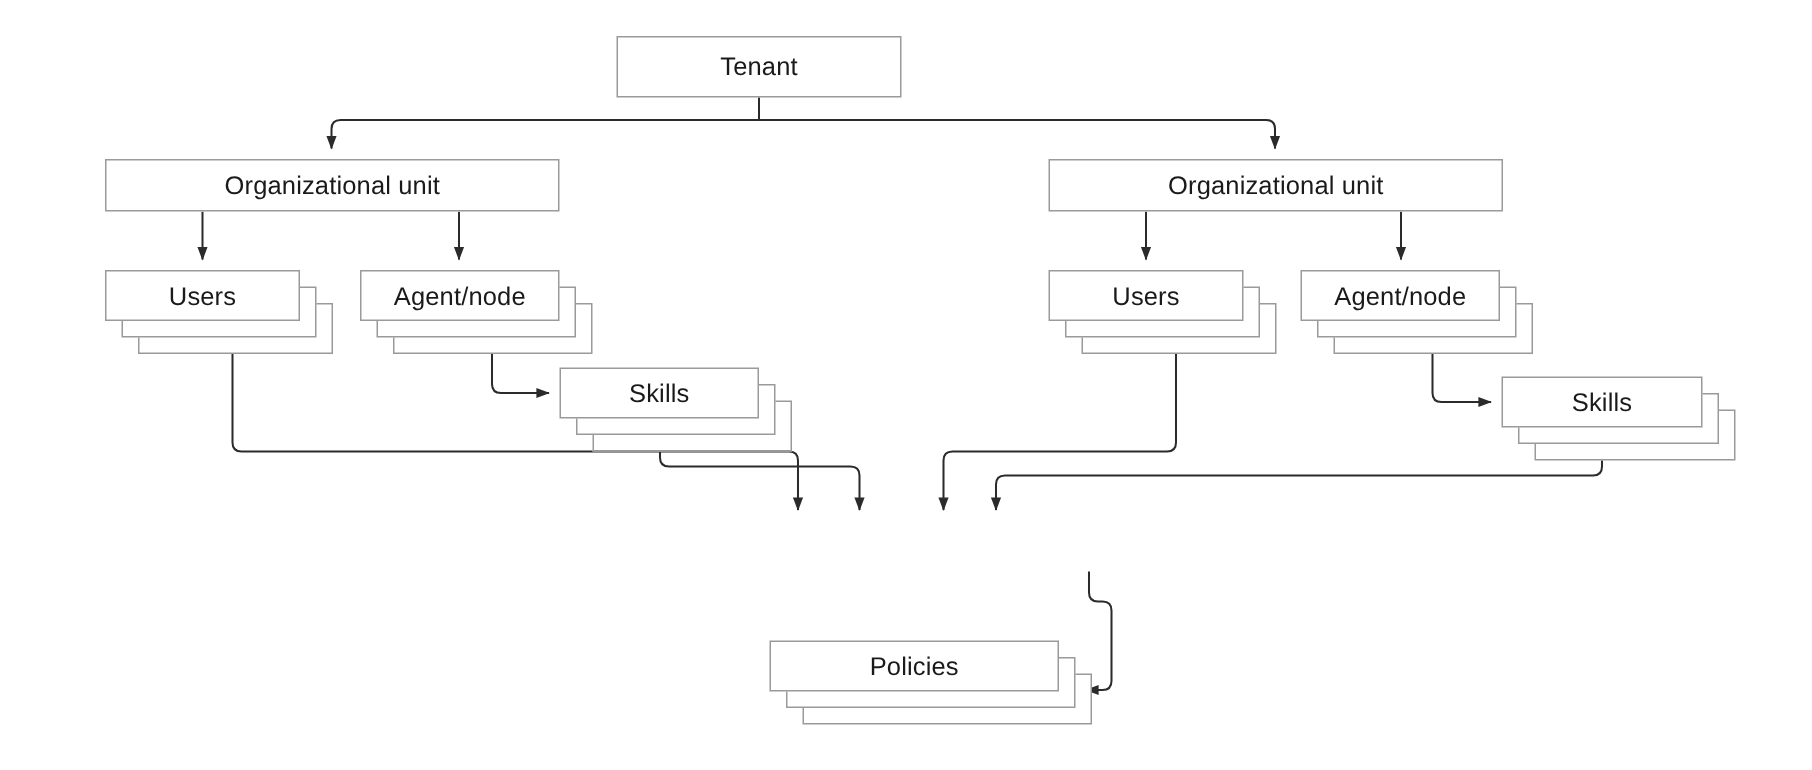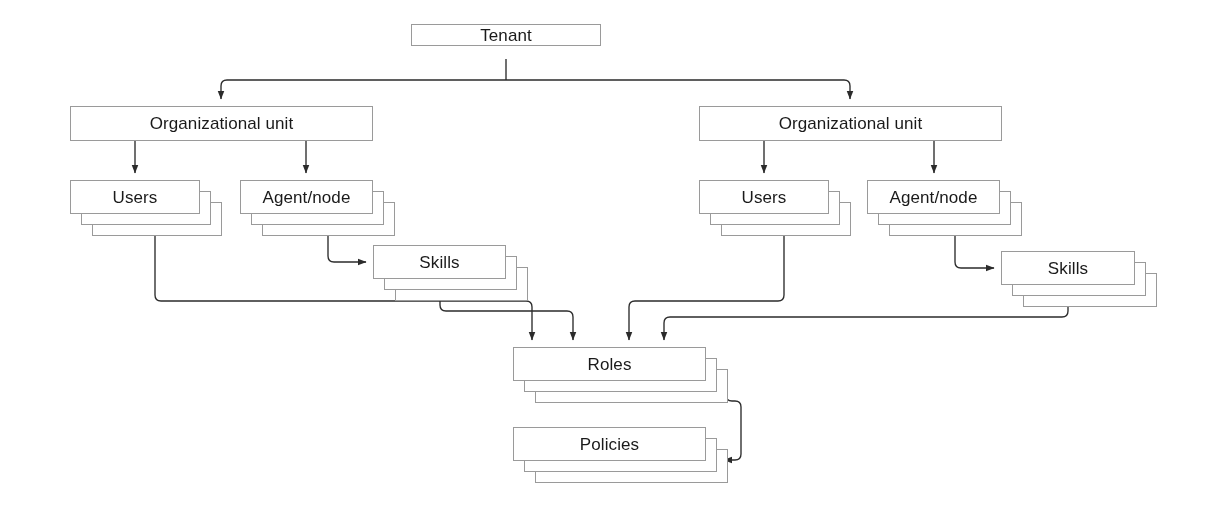--- a/index.html
+++ b/index.html
@@ -95,21 +95,21 @@
 
       <path d="M784,234 L784,295 Q784,301 778,301 L635,301 Q629,301 629,307 L629,340" marker-end="url(#arrowhead)"></path>
 
       <path d="M1068,305 L1068,311 Q1068,317 1062,317 L670,317 Q664,317 664,323 L664,340" marker-end="url(#arrowhead)"></path>
 
       <path d="M726,381 L726,395 Q726,401 732,401 L735,401 Q741,401 741,407 L741,454 Q741,460 735,460 L724,460" marker-end="url(#arrowhead)"></path>
     </g>
   </svg>
 
   <div class="node" style="left: 411px; top: 24px; width: 190px; height: 35px;">
-    <div class="node-face" style="width: 190px; height: 22px;">
+    <div class="node-face" style="width: 190px; height: 41px;">
       <span class="node-label">Tenant</span>
     </div>
   </div>
 
   <div class="node" style="left: 70px; top: 106px; width: 303px; height: 35px;">
     <div class="node-face" style="width: 303px; height: 35px;">
       <span class="node-label">Organizational unit</span>
     </div>
   </div>
 
@@ -160,27 +160,20 @@
   </div>
 
   <div class="node" style="left: 1001px; top: 251px; width: 134px; height: 34px;">
     <div class="stack-sheet stack-2" style="display: block; left: 22px; top: 22px; width: 134px; height: 34px;"></div>
     <div class="stack-sheet stack-1" style="display: block; left: 11px; top: 11px; width: 134px; height: 34px;"></div>
     <div class="node-face" style="width: 134px; height: 34px;">
       <span class="node-label">Skills</span>
     </div>
   </div>
 
-  <div class="node" style="left: 513px; top: 347px; width: 193px; height: 34px;">
-    <div class="stack-sheet stack-2" style="display: block; left: 22px; top: 22px; width: 193px; height: 34px;"></div>
-    <div class="stack-sheet stack-1" style="display: block; left: 11px; top: 11px; width: 193px; height: 34px;"></div>
-    <div class="node-face" style="width: 193px; height: 34px;">
-      <span class="node-label">Roles</span>
-    </div>
-  </div>
 
   <div class="node" style="left: 513px; top: 427px; width: 193px; height: 34px; padding-left: 31px;">
     <div class="stack-sheet stack-2" style="display: block; left: 22px; top: 22px; width: 193px; height: 34px;"></div>
     <div class="stack-sheet stack-1" style="display: block; left: 11px; top: 11px; width: 193px; height: 34px;"></div>
     <div class="node-face" style="width: 193px; height: 34px;">
       <span class="node-label">Policies</span>
     </div>
   </div>
 
 </div>

